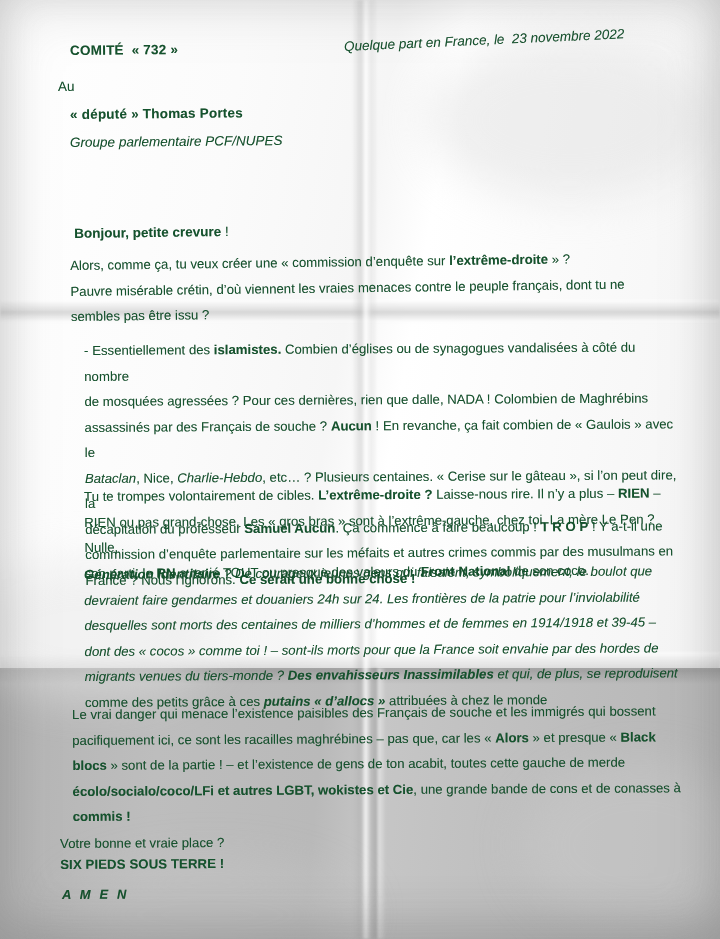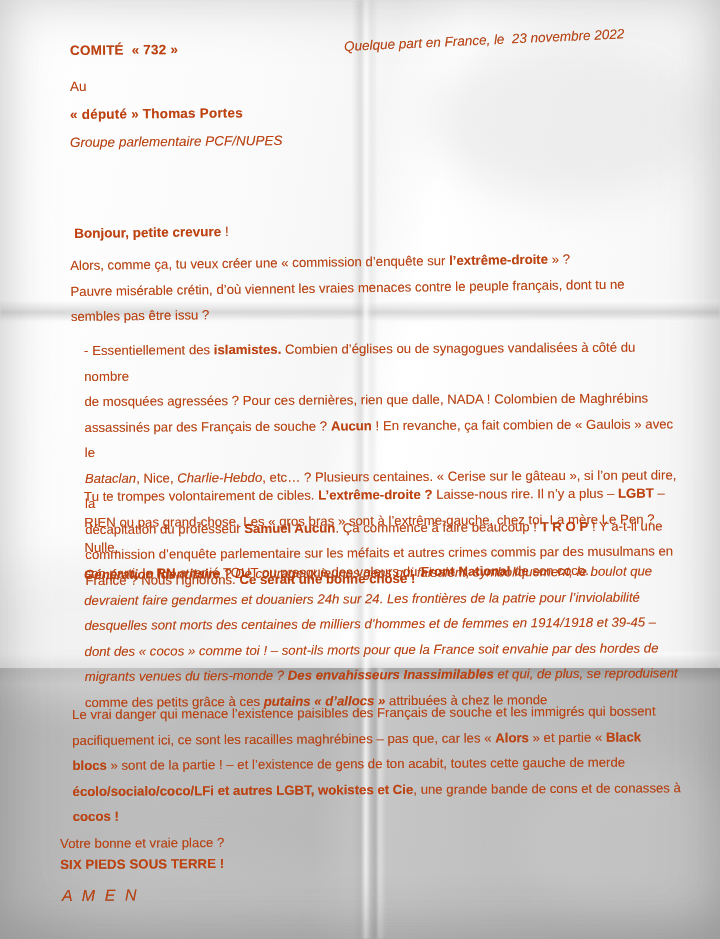--- a/index.html
+++ b/index.html
@@ -8,21 +8,21 @@
     width:720px;height:939px;overflow:hidden;
     background:#e9e9e9;
     font-family:"Liberation Sans","DejaVu Sans",sans-serif;
     -webkit-font-smoothing:antialiased;
   }
 
   
   #paper{
     position:relative;width:720px;height:939px;overflow:hidden;
     background:#f2f2f2;
-    color:#c2410c;
+    color:#14532d;
   }
 
   
   .sheet-top{
     position:absolute;left:0;top:0;width:720px;height:672px;
     background:
       linear-gradient(100deg,#ffffff 0%,#fbfbfb 30%,#f6f6f6 48%,#ffffff 56%,#fafafa 75%,#f4f4f4 100%);
   }
   
   .sheet-bottom{
@@ -90,21 +90,21 @@
     text-align:left;
   }
   .p b{font-weight:700;}
   .p i{font-style:italic;text-align:right;}
 
   .block-italic{font-style:italic;}
   .block-italic b{font-style:italic;font-weight:700;}
 
   .closing{font-size:13.2px;line-height:21px;}
   .closing .b{font-weight:700;letter-spacing:.1px;}
-  .amen{font-size:16px;font-weight:400;font-style:italic;letter-spacing:2.6px;}
+  .amen{font-size:13px;font-weight:700;font-style:italic;letter-spacing:2.6px;}
 
   
   .skew-a{transform:rotate(-0.55deg);transform-origin:left top;}
   .skew-b{transform:rotate(-0.75deg);transform-origin:left top;}
   .skew-c{transform:rotate(-0.35deg);transform-origin:left top;}
 
   
   #text{text-shadow:0 0 .4px rgba(0,0,0,.25);}
 </style>
 </head>
@@ -120,21 +120,21 @@
   <div class="fold-v2"></div>
   <div class="blotch b1"></div>
   <div class="blotch b2"></div>
   <div class="blotch b3"></div>
   <div class="blotch b4"></div>
 
   <div id="text">
 
     <div class="line hdr skew-a" style="left:70px;top:44px;">COMITÉ  « 732 »</div>
 
-    <div class="line hdr-n skew-a" style="left:70px;top:80px;text-align:right;">Au</div>
+    <div class="line hdr-n skew-a" style="left:58px;top:80px;text-align:right;">Au</div>
 
     <div class="line hdr skew-a" style="left:70px;top:108px;">« député » Thomas Portes</div>
 
     <div class="line hdr-i skew-a" style="left:70px;top:136px;">Groupe parlementaire PCF/NUPES</div>
 
     <div class="line date" style="left:344px;top:40px;">Quelque part en France, le  23 novembre 2022</div>
 
     <div class="line greet skew-b" style="left:74px;top:227px;"><span>Bonjour, petite crevure</span><span class="light"> !</span></div>
 
     <div class="p skew-b" style="left:70px;top:253px;width:600px;">
@@ -147,40 +147,40 @@
       <div><span>- Essentiellement des </span><b>islamistes.</b><span> Combien d’églises ou de synagogues vandalisées à côté du nombre</span></div>
       <div>de mosquées agressées ?  Pour ces dernières, rien que dalle, NADA ! Colombien de  Maghrébins</div>
       <div><span>assassinés par des Français de souche ? </span><b>Aucun</b><span> ! En revanche, ça fait combien de « Gaulois »  avec le</span></div>
       <div><i>Bataclan</i><span>, Nice, </span><i>Charlie-Hebdo</i><span>, etc… ? Plusieurs centaines. « Cerise sur le gâteau », si l’on peut dire, la</span></div>
       <div><span>décapitation du professeur </span><b>Samuel Aucun</b><span>. Ça commence à faire beaucoup ! </span><b>T R O P</b><span> ! Y a-t-il une</span></div>
       <div>commission d’enquête parlementaire sur les méfaits et autres crimes commis par des musulmans en</div>
       <div><span>France ? Nous l’ignorons. </span><b>Ce serait une bonne chose !</b></div>
     </div>
 
     <div class="p skew-c" style="left:84px;top:484px;width:600px;">
-      <div><span>Tu te trompes volontairement de cibles. </span><b>L’extrême-droite ?</b><span> Laisse-nous rire. Il n’y a plus – </span><b>LGBT</b><span> –</span></div>
+      <div><span>Tu te trompes volontairement de cibles. </span><b>L’extrême-droite ?</b><span> Laisse-nous rire. Il n’y a plus – </span><b>RIEN</b><span> –</span></div>
       <div>RIEN ou pas grand-chose. Les « gros bras » sont à l’extrême-gauche, chez toi. La mère Le Pen ? Nulle,</div>
       <div><span>son parti, le </span><b>RN</b><span> a renié TOUT ou presque des valeurs du </span><b>Front National</b><span> de son coco.</span></div>
     </div>
 
     <div class="p block-italic skew-c" style="left:84px;top:562px;width:600px;">
       <div><b>Génération Identitaire</b><span> ? De courageux jeunes gens qui faisaient, symboliquement, le boulot que</span></div>
       <div>devraient faire gendarmes et douaniers 24h sur 24. Les frontières de la patrie pour l’inviolabilité</div>
       <div>desquelles sont morts des centaines de milliers d’hommes et de femmes en 1914/1918 et 39-45 –</div>
       <div>dont des « cocos » comme toi ! – sont-ils morts pour que  la France soit envahie par des hordes de</div>
       <div><span>migrants venues du tiers-monde ? </span><b>Des envahisseurs Inassimilables</b><span> et qui, de plus, se reproduisent</span></div>
       <div style="font-style:normal;"><span>comme des petits grâce à ces </span><b>putains « d’allocs »</b><span> attribuées à chez le monde</span></div>
     </div>
 
     <div class="p skew-c" style="left:72px;top:702px;width:610px;">
       <div>Le vrai danger qui menace l’existence paisibles des Français de souche et les immigrés qui bossent</div>
-      <div><span>pacifiquement ici, ce sont les racailles maghrébines – pas que, car les « </span><b>Alors</b><span> » et partie « </span><b>Black</b></div>
+      <div><span>pacifiquement ici, ce sont les racailles maghrébines – pas que, car les « </span><b>Alors</b><span> » et presque « </span><b>Black</b></div>
       <div><b>blocs</b><span> » sont de la partie ! –  et  l’existence de gens de ton acabit, toutes cette gauche de merde</span></div>
       <div><b>écolo/socialo/coco/LFi et autres LGBT, wokistes et Cie</b><span>, une grande bande de cons et de conasses  à</span></div>
-      <div><b>cocos !</b></div>
+      <div><b>commis !</b></div>
     </div>
 
     <div class="p closing skew-c" style="left:60px;top:833px;width:400px;">
       <div>Votre bonne et vraie place ?</div>
       <div class="b">SIX PIEDS SOUS TERRE !</div>
     </div>
 
     <div class="line amen skew-c" style="left:62px;top:888px;">A M E N</div>
 
   </div>

